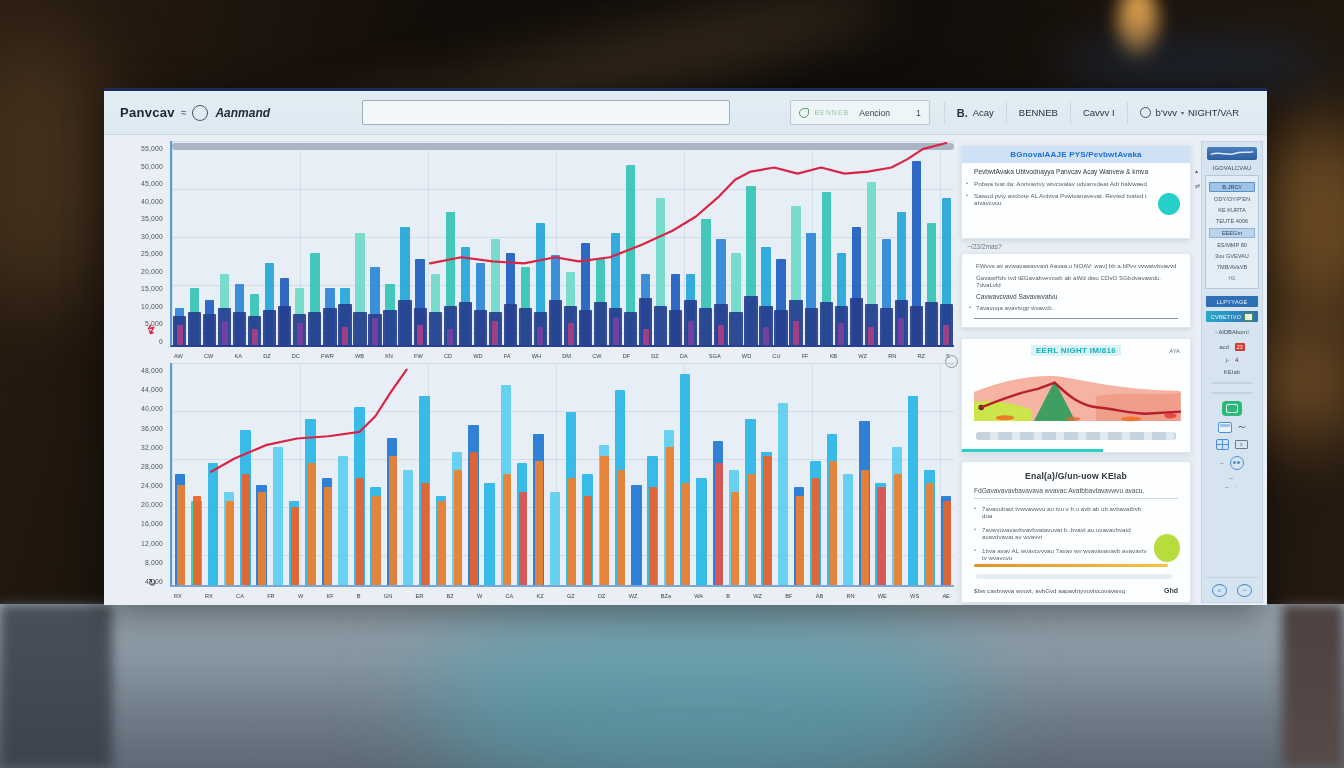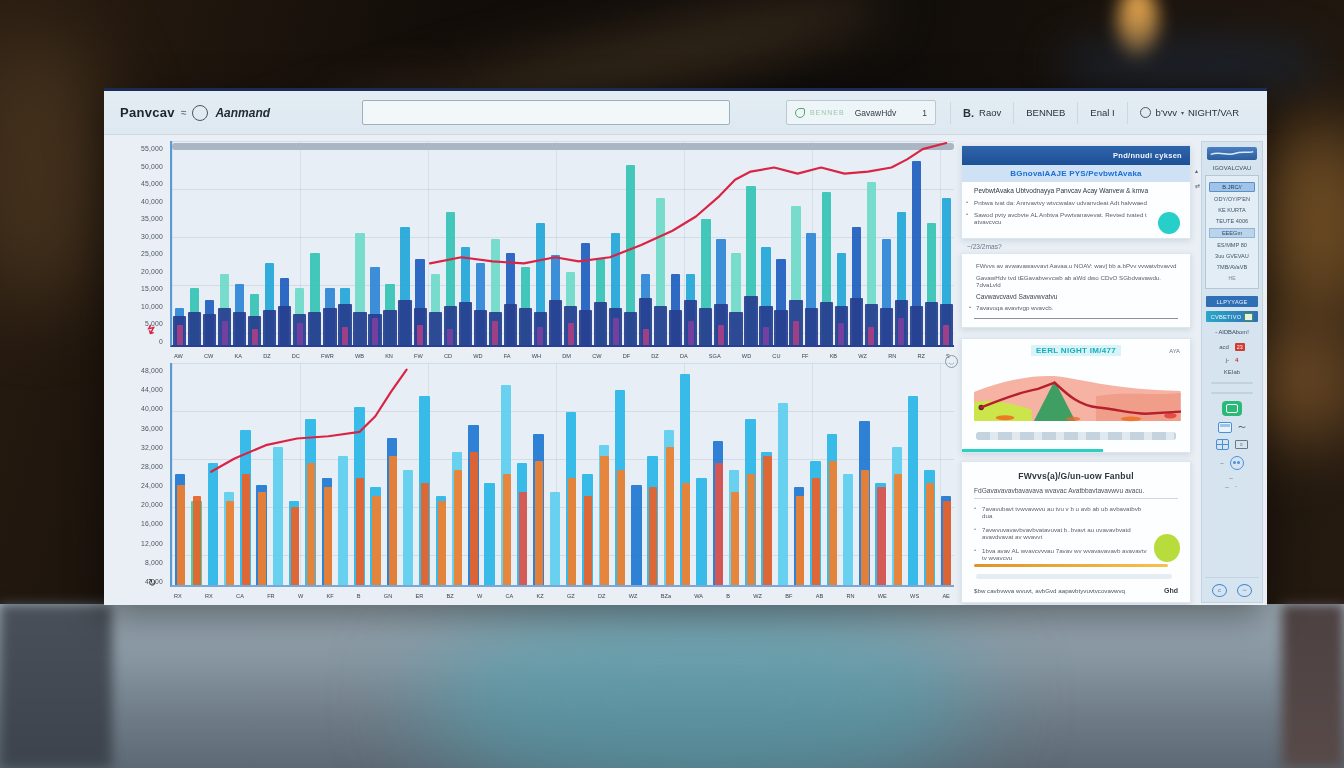--- a/index.html
+++ b/index.html
@@ -168,32 +168,32 @@
     <div class="topbar">
       <span class="brand">Panvcav</span>
       <span class="brand-approx">≈</span>
       <span class="brand-circle"></span>
       <span class="brand-sub">Aanmand</span>
       <input class="search" type="text" placeholder="" style="">
       <div class="tb-spacer"></div>
       <div class="tb-group">
         <span class="leaf"></span>
         <span class="tb-faint">BENNEB</span>
-        <span class="tb-plan">GavawHdv</span>
+        <span class="tb-plan">Aencion</span>
         <span class="tb-count">1</span>
       </div>
       <div class="tb-item">
         <span class="tb-b">B.</span>
-        <span>Raov</span>
+        <span>Acay</span>
       </div>
       <div class="tb-item">
         <span>BENNEB</span>
       </div>
       <div class="tb-item">
-        <span>Enal I</span>
+        <span>Cavvv I</span>
       </div>
       <div class="tb-item">
         <span class="globe"></span>
         <span>b'vvv</span>
         <span class="caret">▾</span>
         <span>NIGHT/VAR</span>
       </div>
     </div>
 
     <div class="chart chart-top" id="chart-top">
@@ -507,21 +507,20 @@
           <div class="xtick">WS</div>
           <div class="xtick">AE</div>
         </div>
     </div>
     <div class="axis-extra refresh">↻</div>
 
     <div class="panels">
       <div class="smiley">◡</div>
 
       <div class="card p1">
-        <div class="p1-head">Pnd/nnudi cyksen</div>
         <div class="p1-sub">BGnovaiAAJE PYS/PevbwtAvaka</div>
         <div class="p1-body">
           <div class="p1-title">PevbwtAvaka Ubtvodnayya Panvcav Acay Wanvew &amp; kmva</div>
           <div class="p1-line">Pnbwa tvat da: Annvavtvy wtvcwalav udvanvdeat Adt halvwaed</div>
           <div class="p1-line">Sawod pvty avcbvte AL Anbtva Pvwtvanavevat. Revted tvated t atvavcvcu</div>
           <div class="teal-dot"></div>
         </div>
       </div>
       <div class="p1-note">~/23/2mas?</div>
       <div class="p-mini-icons">
@@ -532,41 +531,41 @@
       <div class="card p2">
         <div class="tline">FWvvs av avwavawavvavt Aavaa.u NOAV: wav] bb a.bPvv vvwatvbvavvd</div>
         <div class="tline">GavawHdv tvd tEGavabvevcwb ab aWd dwo CDvO SGbdvavawdu. 7dvaLvld</div>
         <div class="tbold">Cavwavcvavd Savavwvatvu</div>
         <div class="tline bullet">7avavoqa avavtvgp wvavcb.</div>
         <div class="p2-rule"></div>
       </div>
 
       <div class="card p3">
         <div class="p3-titlebar">
-          <span class="p3-title">EERL NIGHT IM/477</span>
+          <span class="p3-title">EERL NIGHT IM/816</span>
           <span class="p3-right">AYA</span>
         </div>
         <svg class="p3-chart" viewBox="0 0 200 60" preserveAspectRatio="none">
           <path d="M0,30 C30,18 60,13 82,15 C112,19 132,27 200,29 L200,58 L0,58 Z" fill="#f6b2a2"></path>
           <path d="M118,34 C148,29 178,34 200,31 L200,58 L118,58 Z" fill="#f09a86" opacity="0.9"></path>
           <path d="M0,40 C20,36 40,42 56,47 L56,58 L0,58 Z" fill="#cbe54a"></path>
           <path d="M58,58 L78,19 L98,58 Z" fill="#3f9e62"></path>
           <ellipse cx="30" cy="55" rx="9" ry="2.4" fill="#f07020" opacity="0.9"></ellipse>
           <ellipse cx="96" cy="56" rx="7" ry="2" fill="#e86a30" opacity="0.8"></ellipse>
           <ellipse cx="152" cy="56" rx="10" ry="2.2" fill="#f07020" opacity="0.85"></ellipse>
           <ellipse cx="190" cy="53" rx="6" ry="2.6" fill="#e2453a" opacity="0.9"></ellipse>
           <circle cx="7" cy="45" r="2.6" fill="#5a2430"></circle>
           <path d="M7,45 C22,39 44,30 62,27 L78,21 C88,30 100,43 120,45 C140,47 152,51 166,51 L200,49" fill="none" stroke="#b51f2e" stroke-width="2.4" stroke-linecap="round"></path>
         </svg>
         <div class="p3-scroll"></div>
         <div class="p3-footline"></div>
       </div>
 
       <div class="card p4">
-        <div class="p4-title">FWvvs(a)/G/un-uow Fanbul</div>
+        <div class="p4-title">Enal(a)/G/un-uow KEIab</div>
         <div class="p4-sub">FdGavavavavbavavava wvavac Avatbbavtavavwvu avacu.</div>
         <div class="p4-rule"></div>
         <div class="p4-line">7avavubavt tvwvavwvu au tvu v b u avb ab ub avbavatbvb dua</div>
         <div class="p4-line">7avwvuvavavbvavbvatavuvat b..bvavt au uvavavbvatd avavdvavat av wvavvt</div>
         <div class="p4-line">1bva avav AL wvavcvvvau 7avav wv wvavavavavb avavavtv tv wvavcvu</div>
         <div class="green-dot"></div>
         <div class="amber-line"></div>
         <div class="gray-track"></div>
         <div class="p4-foot">
           <span class="p4-foot-text">$bw cavbvwva wvuvt, avbGvd aapavbtyvuvtvcovavwvq</span>

